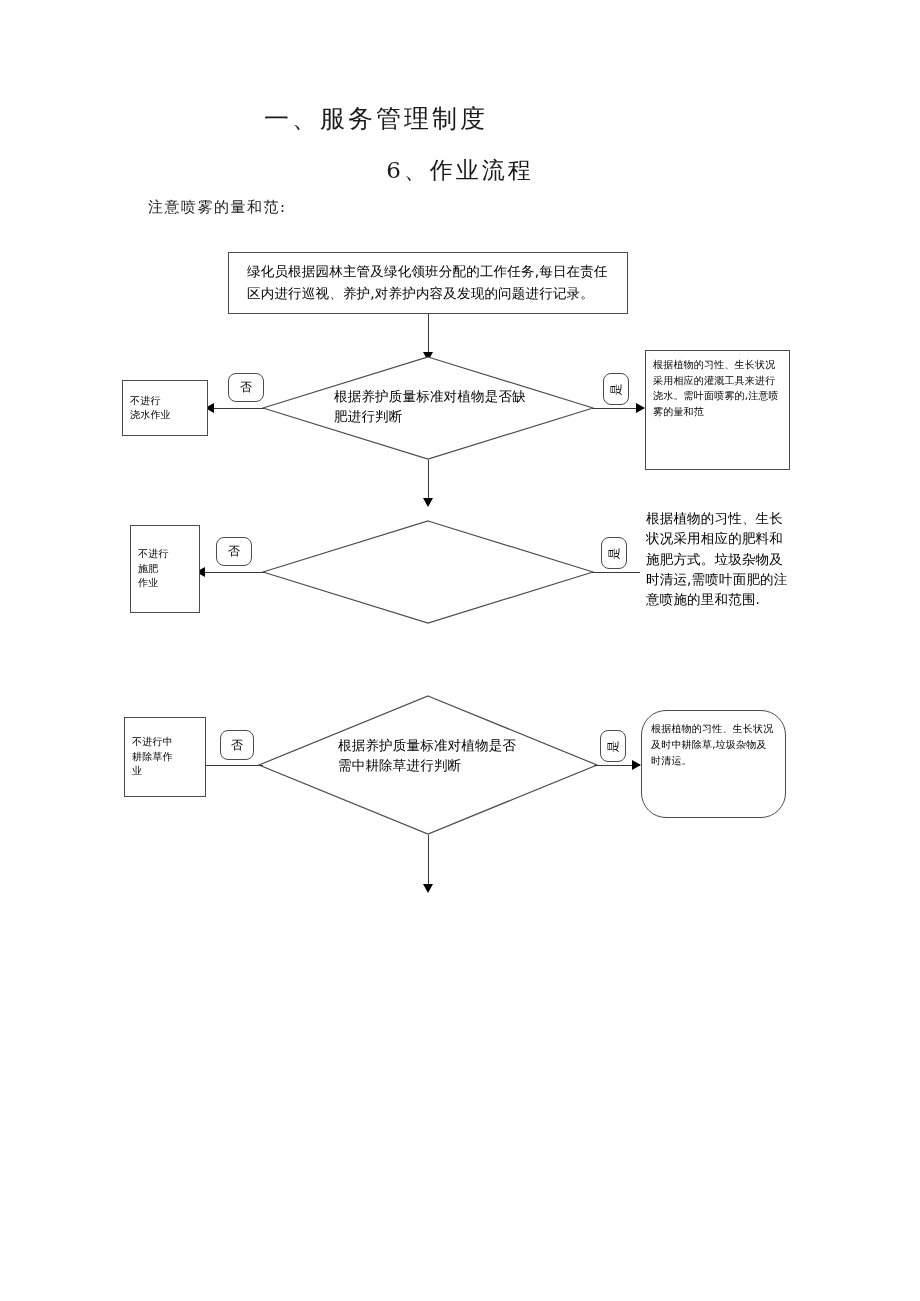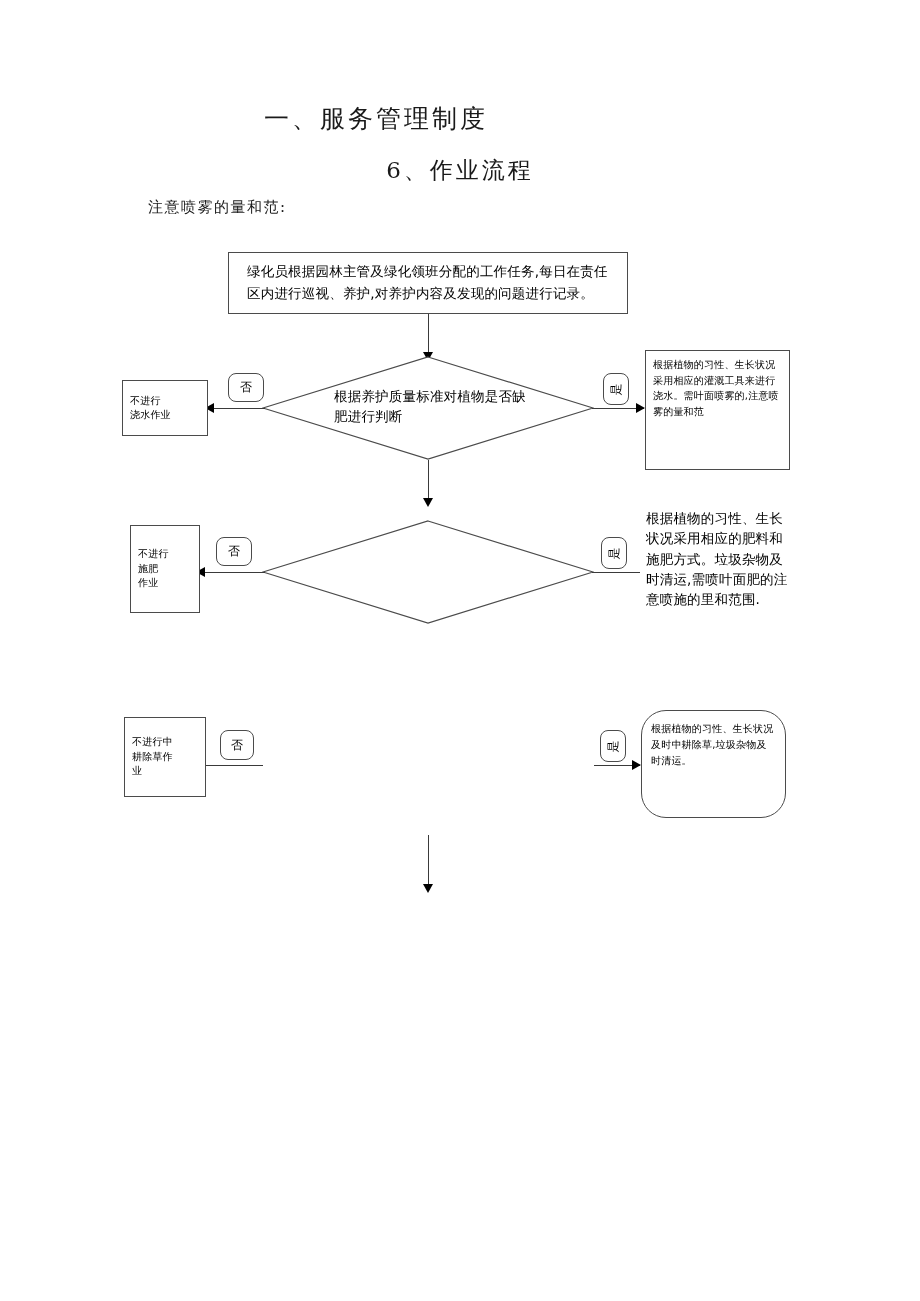--- a/index.html
+++ b/index.html
@@ -233,20 +233,26 @@
     </div>
 
     <div class="hline" style="left:592px; top:572px; width:48px;"></div>
     <div class="yn-tag rot" style="left:601px; top:537px; width:26px; height:32px;">
       <span>是</span>
     </div>
     <div class="node-text-plain" style="left:646px; top:508px; width:150px;">
       <span>根据植物的习性、生长状况采用相应的肥料和施肥方式。垃圾杂物及时清运,需喷叶面肥的注意喷施的里和范围.</span>
     </div>
 
+    <div class="diamond-wrap" style="left:258px; top:695px; width:340px; height:140px;">
+      <svg width="340" height="140" viewBox="0 0 340 140">
+        <polygon points="170,1 339,70 170,139 1,70" fill="#ffffff" stroke="#4b4b4b" stroke-width="1.2"></polygon>
+      </svg>
+      <div class="diamond-label" style="left:80px; top:40px; width:190px;">根据养护质量标准对植物是否需中耕除草进行判断</div>
+    </div>
 
     <div class="hline" style="left:205px; top:765px; width:58px;"></div>
     <div class="yn-tag" style="left:220px; top:730px; width:34px; height:30px;">
       <span>否</span>
     </div>
     <div class="node-box" style="left:124px; top:717px; width:82px; height:80px; white-space:pre-line; display:flex; align-items:center;">
       <span>不进行中
 耕除草作
 业</span>
     </div>

